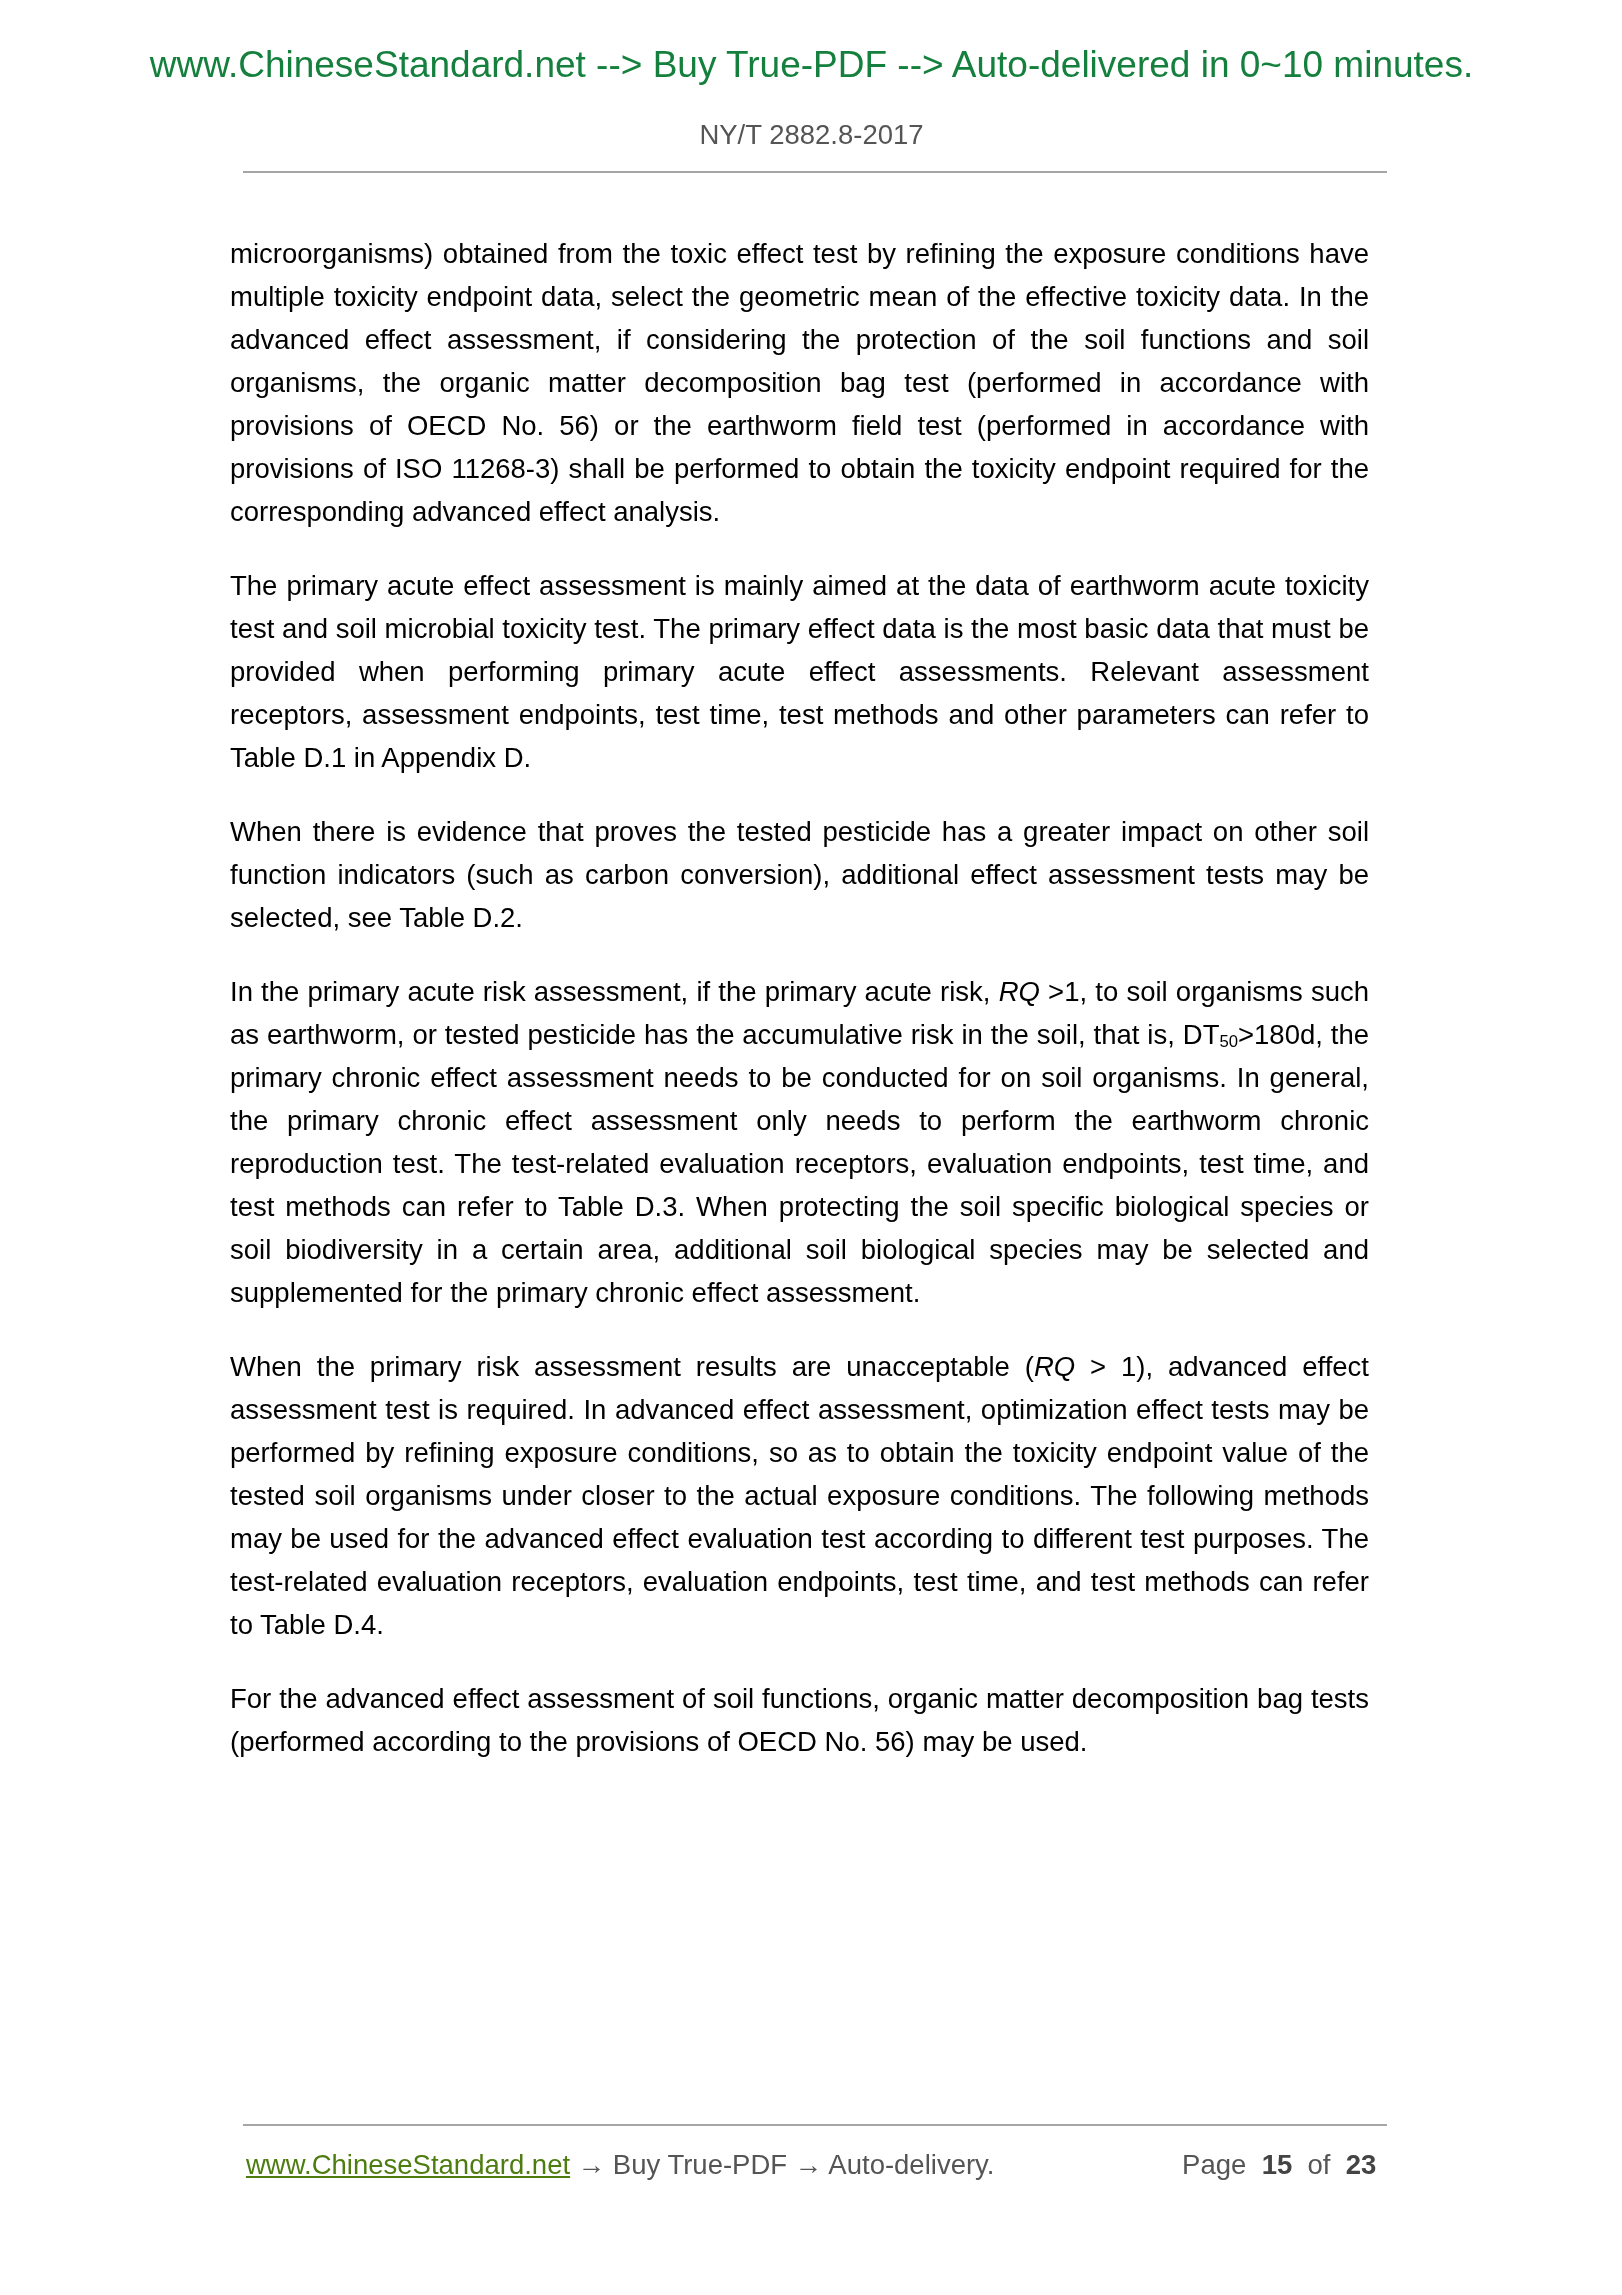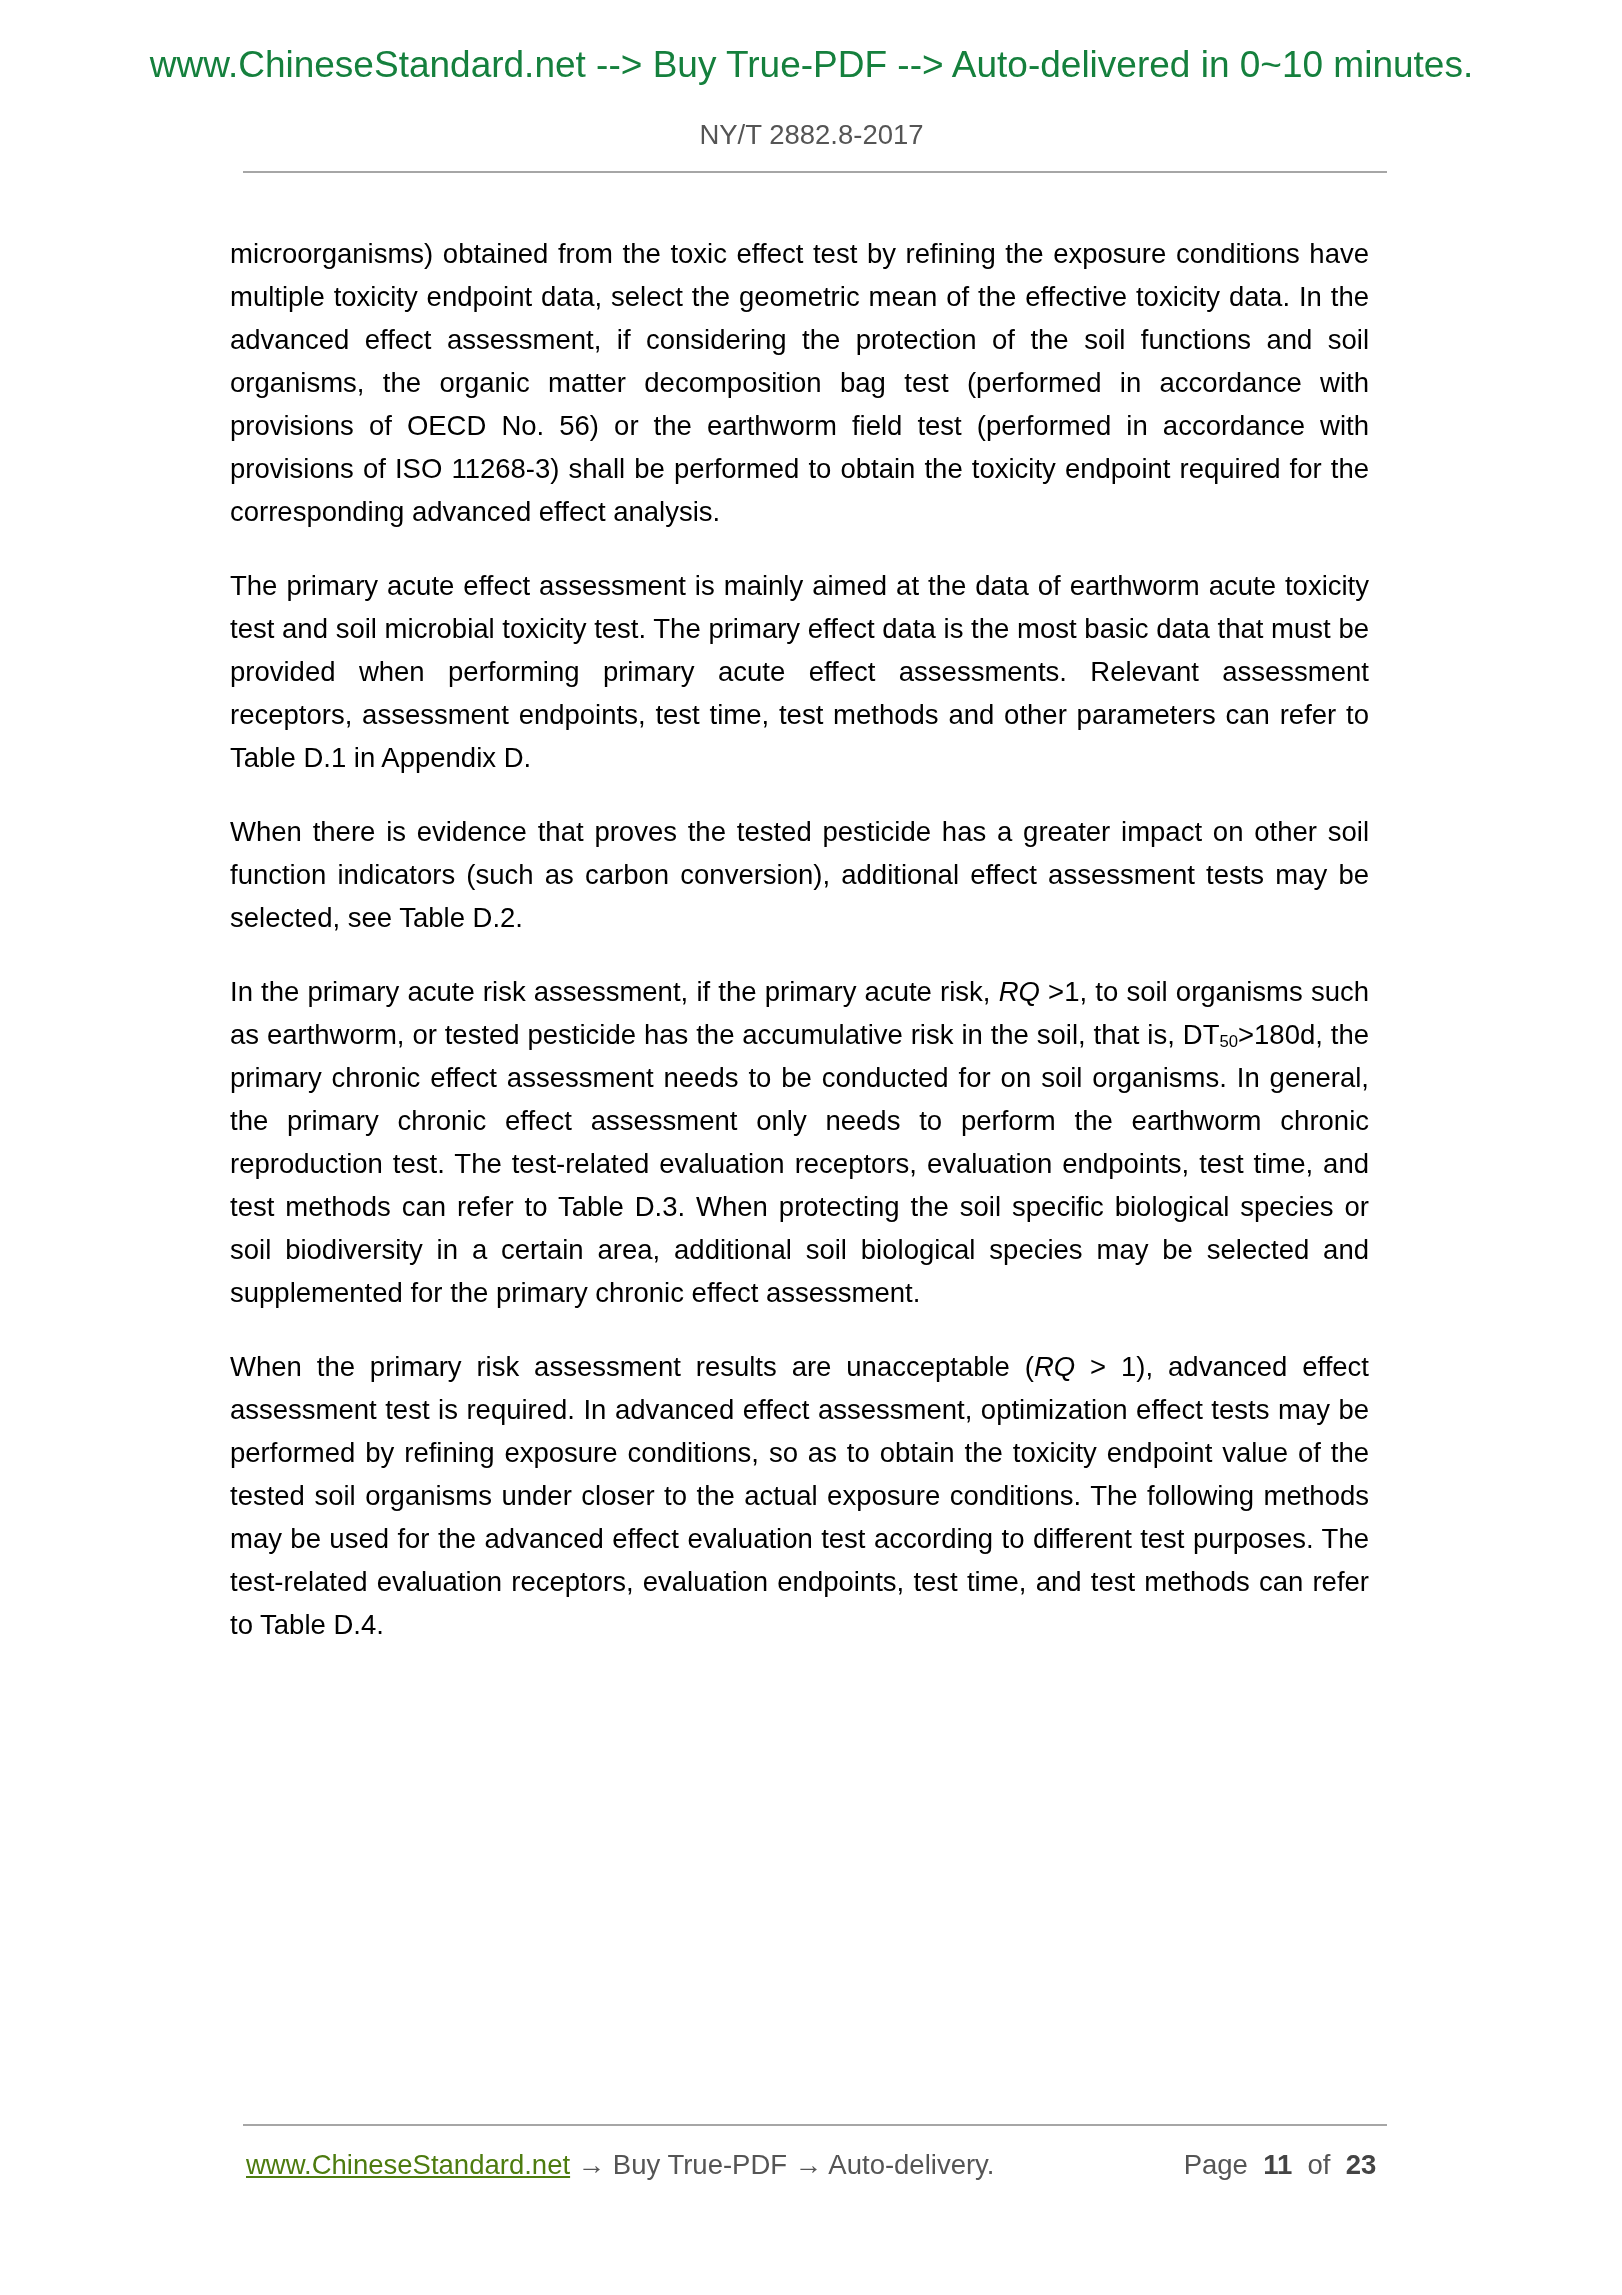--- a/index.html
+++ b/index.html
@@ -29,20 +29,21 @@
 <div class="banner">www.ChineseStandard.net --&gt; Buy True-PDF --&gt; Auto-delivered in 0~10 minutes.</div>
 <div class="docno">NY/T 2882.8-2017</div>
 <div class="hr-top"></div>
 
 <div class="content">
   <p class="body">microorganisms) obtained from the toxic effect test by refining the exposure conditions have multiple toxicity endpoint data, select the geometric mean of the effective toxicity data. In the advanced effect assessment, if considering the protection of the soil functions and soil organisms, the organic matter decomposition bag test (performed in accordance with provisions of OECD No. 56) or the earthworm field test (performed in accordance with provisions of ISO 11268-3) shall be performed to obtain the toxicity endpoint required for the corresponding advanced effect analysis.</p>
   <p class="body">The primary acute effect assessment is mainly aimed at the data of earthworm acute toxicity test and soil microbial toxicity test. The primary effect data is the most basic data that must be provided when performing primary acute effect assessments. Relevant assessment receptors, assessment endpoints, test time, test methods and other parameters can refer to Table D.1 in Appendix D.</p>
   <p class="body">When there is evidence that proves the tested pesticide has a greater impact on other soil function indicators (such as carbon conversion), additional effect assessment tests may be selected, see Table D.2.</p>
   <p class="body"><span>In the primary acute risk assessment, if the primary acute risk, </span><i>RQ</i><span> &gt;1, to soil organisms such as earthworm, or tested pesticide has the accumulative risk in the soil, that is, DT</span><sub>50</sub><span>&gt;180d, the primary chronic effect assessment needs to be conducted for on soil organisms. In general, the primary chronic effect assessment only needs to perform the earthworm chronic reproduction test. The test-related evaluation receptors, evaluation endpoints, test time, and test methods can refer to Table D.3. When protecting the soil specific biological species or soil biodiversity in a certain area, additional soil biological species may be selected and supplemented for the primary chronic effect assessment.</span></p>
   <p class="body"><span>When the primary risk assessment results are unacceptable (</span><i>RQ</i><span> &gt; 1), advanced effect assessment test is required. In advanced effect assessment, optimization effect tests may be performed by refining exposure conditions, so as to obtain the toxicity endpoint value of the tested soil organisms under closer to the actual exposure conditions. The following methods may be used for the advanced effect evaluation test according to different test purposes. The test-related evaluation receptors, evaluation endpoints, test time, and test methods can refer to Table D.4.</span></p>
+  <p class="body">For the advanced effect assessment of soil functions, organic matter decomposition bag tests (performed according to the provisions of OECD No. 56) may be used.</p>
 </div>
 
 <div class="hr-bot"></div>
 <div class="footer">
   <span class="left"><a class="link">www.ChineseStandard.net</a><span> → Buy True-PDF → Auto-delivery.</span></span>
-  <span class="right"><span>Page</span>&nbsp;&nbsp;<b>11</b>&nbsp;&nbsp;<span>of</span>&nbsp;&nbsp;<b>23</b></span>
+  <span class="right"><span>Page</span>&nbsp;&nbsp;<b>15</b>&nbsp;&nbsp;<span>of</span>&nbsp;&nbsp;<b>23</b></span>
 </div>
 
 
 </body></html>

